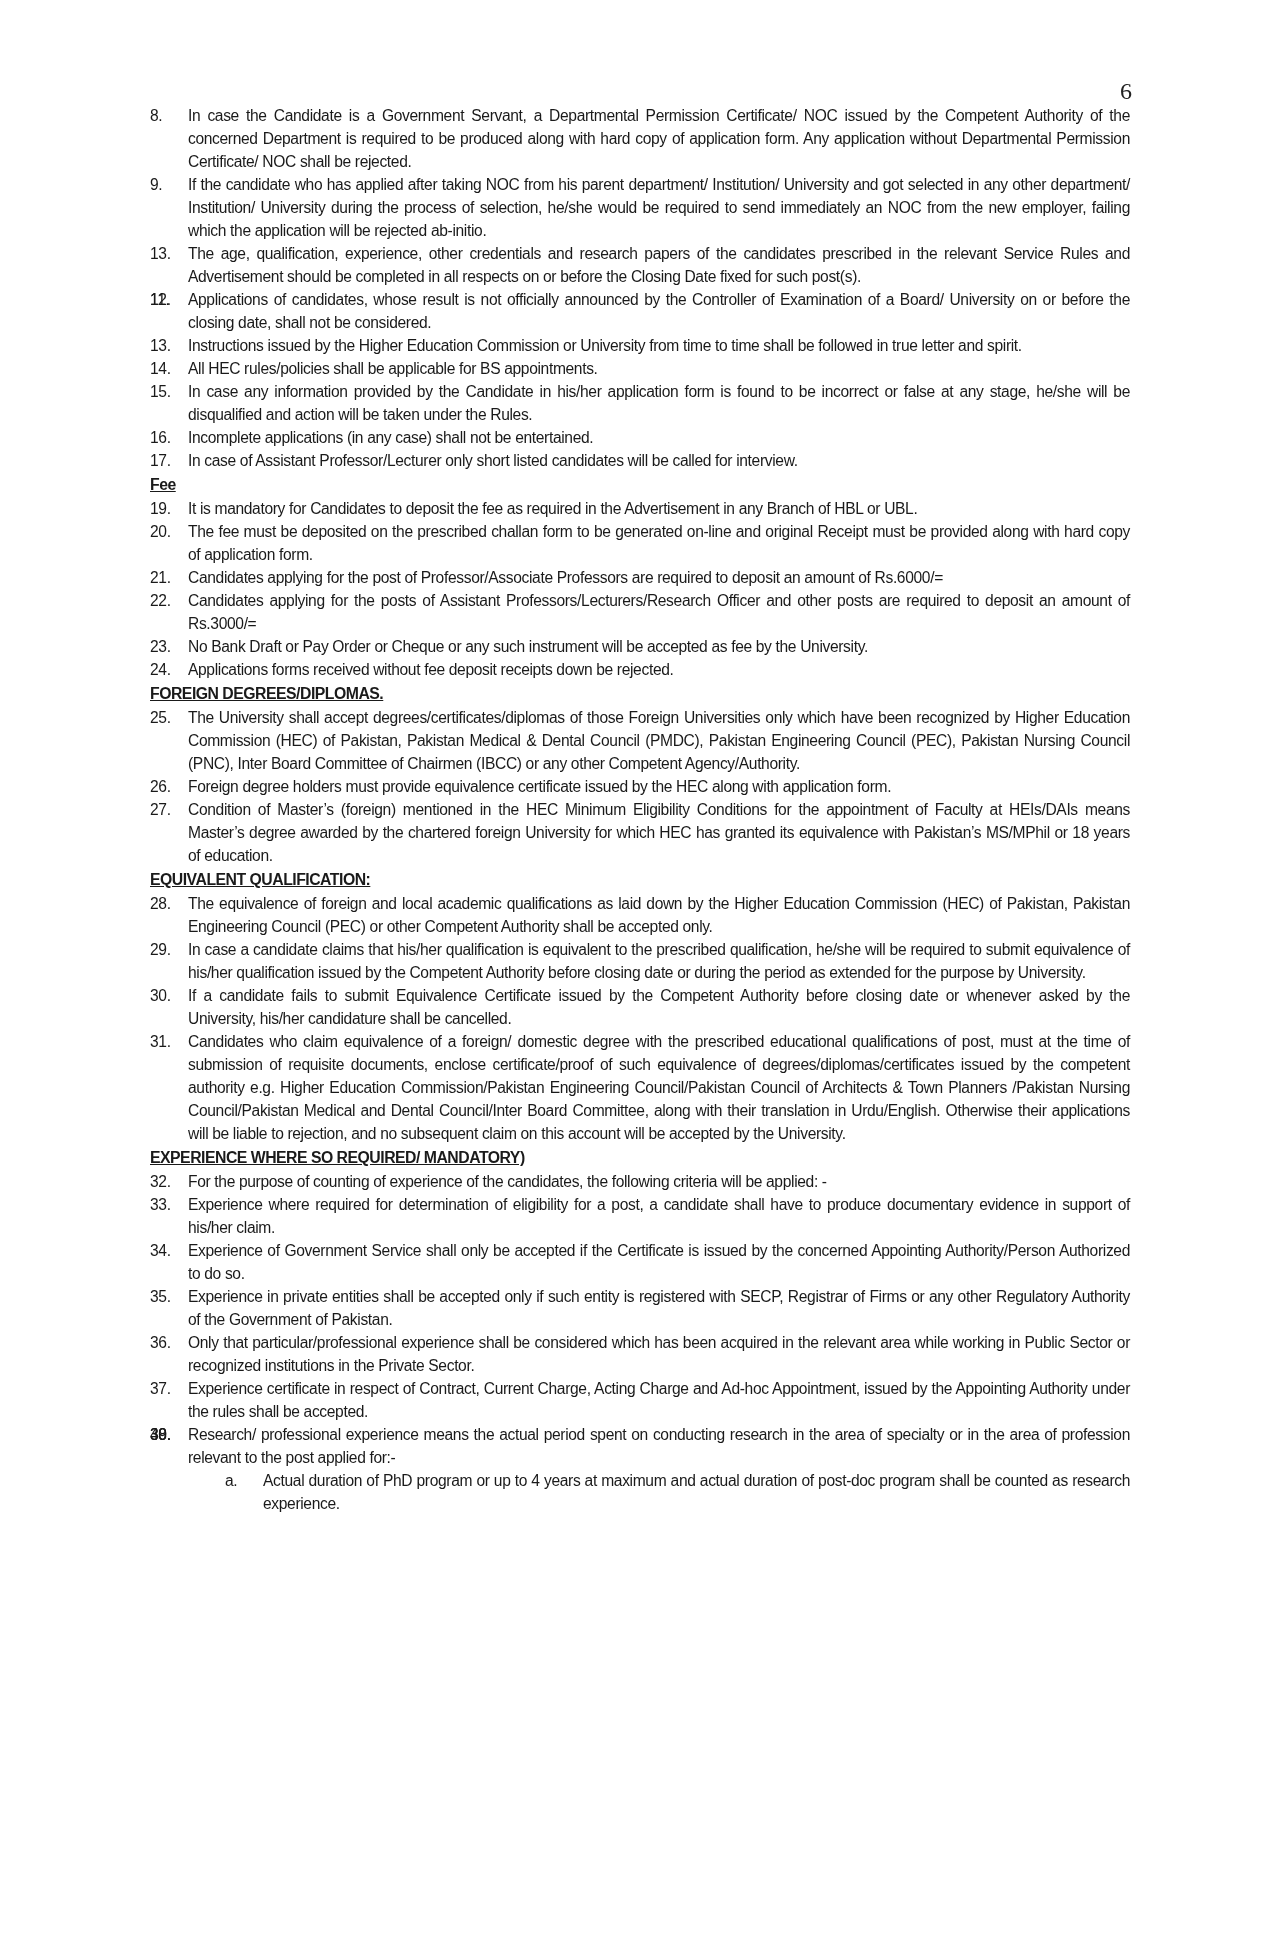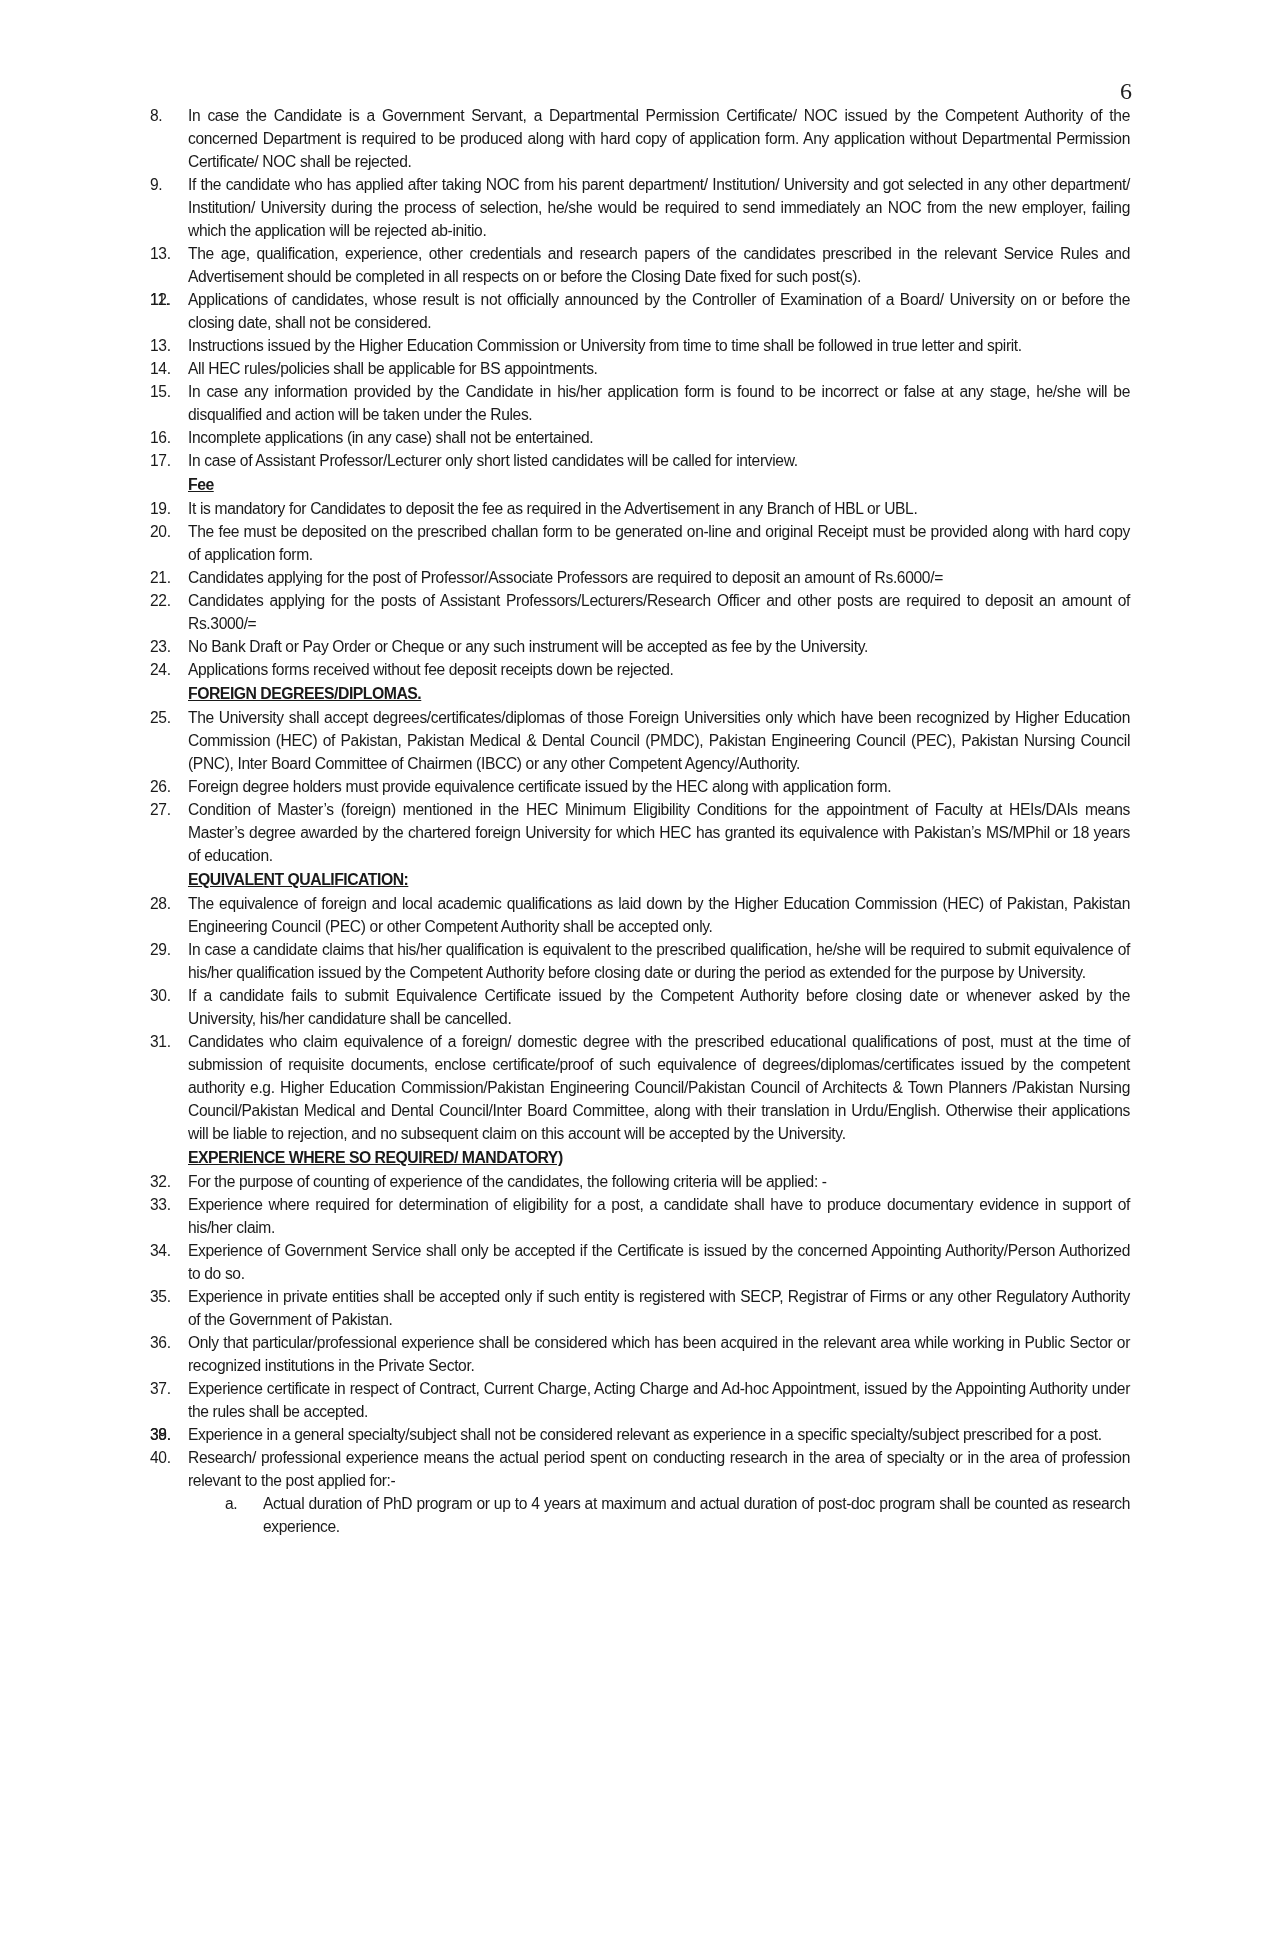--- a/index.html
+++ b/index.html
@@ -12,21 +12,21 @@
     font-family: "Liberation Serif", serif; font-size: 24px; color: #222;
   }
   .content {
     position: absolute; top: 104px; left: 150px; width: 980px;
     font-size: 15.6px; line-height: 23px; letter-spacing: -0.35px;
   }
   .item { position: relative; padding-left: 38px; text-align: justify; }
   .item .num { position: absolute; left: 0; top: 0; }
   .heading {
     font-weight: bold; text-decoration: underline; font-size: 15.8px;
-    letter-spacing: -0.5px; margin-top: 1px; line-height: 24px; margin-left: 38px;
+    letter-spacing: -0.5px; margin-top: 1px; line-height: 24px;
   }
   .subitem { position: relative; padding-left: 113px; text-align: justify; }
   .subitem .sub-letter { position: absolute; left: 75px; top: 0; }
 </style>
 </head>
 <body>
 
 <div class="page-number">6</div>
 
 <div class="content" id="content">
@@ -66,17 +66,17 @@
     </div>
     <div>
       <div class="heading">EXPERIENCE WHERE SO REQUIRED/ MANDATORY)</div>
       <div class="item"><span class="num">32.</span><span>For the purpose of counting of experience of the candidates, the following criteria will be applied: -</span></div>
       <div class="item"><span class="num">33.</span><span>Experience where required for determination of eligibility for a post, a candidate shall have to produce documentary evidence in support of his/her claim.</span></div>
       <div class="item"><span class="num">34.</span><span>Experience of Government Service shall only be accepted if the Certificate is issued by the concerned Appointing Authority/Person Authorized to do so.</span></div>
       <div class="item"><span class="num">35.</span><span>Experience in private entities shall be accepted only if such entity is registered with SECP, Registrar of Firms or any other Regulatory Authority of the Government of Pakistan.</span></div>
       <div class="item"><span class="num">36.</span><span>Only that particular/professional experience shall be considered which has been acquired in the relevant area while working in Public Sector or recognized institutions in the Private Sector.</span></div>
       <div class="item"><span class="num">37.</span><span>Experience certificate in respect of Contract, Current Charge, Acting Charge and Ad-hoc Appointment, issued by the Appointing Authority under the rules shall be accepted.</span></div>
       <div class="item"><span class="num">38.</span></div>
-      <div class="item"><span class="num">39.</span><span>Experience in a general specialty/subject shall not be considered relevant as experience in a specific specialty/subject prescribed for a post.</span></div>
+      <div class="item"><span class="num">39.</span></div>
       <div class="item"><span class="num">40.</span><span>Research/ professional experience means the actual period spent on conducting research in the area of specialty or in the area of profession relevant to the post applied for:-</span></div>
       <div class="subitem"><span class="sub-letter">a.</span><span>Actual duration of PhD program or up to 4 years at maximum and actual duration of post-doc program shall be counted as research experience.</span></div>
     </div>
   </div>
 
 </body></html>

